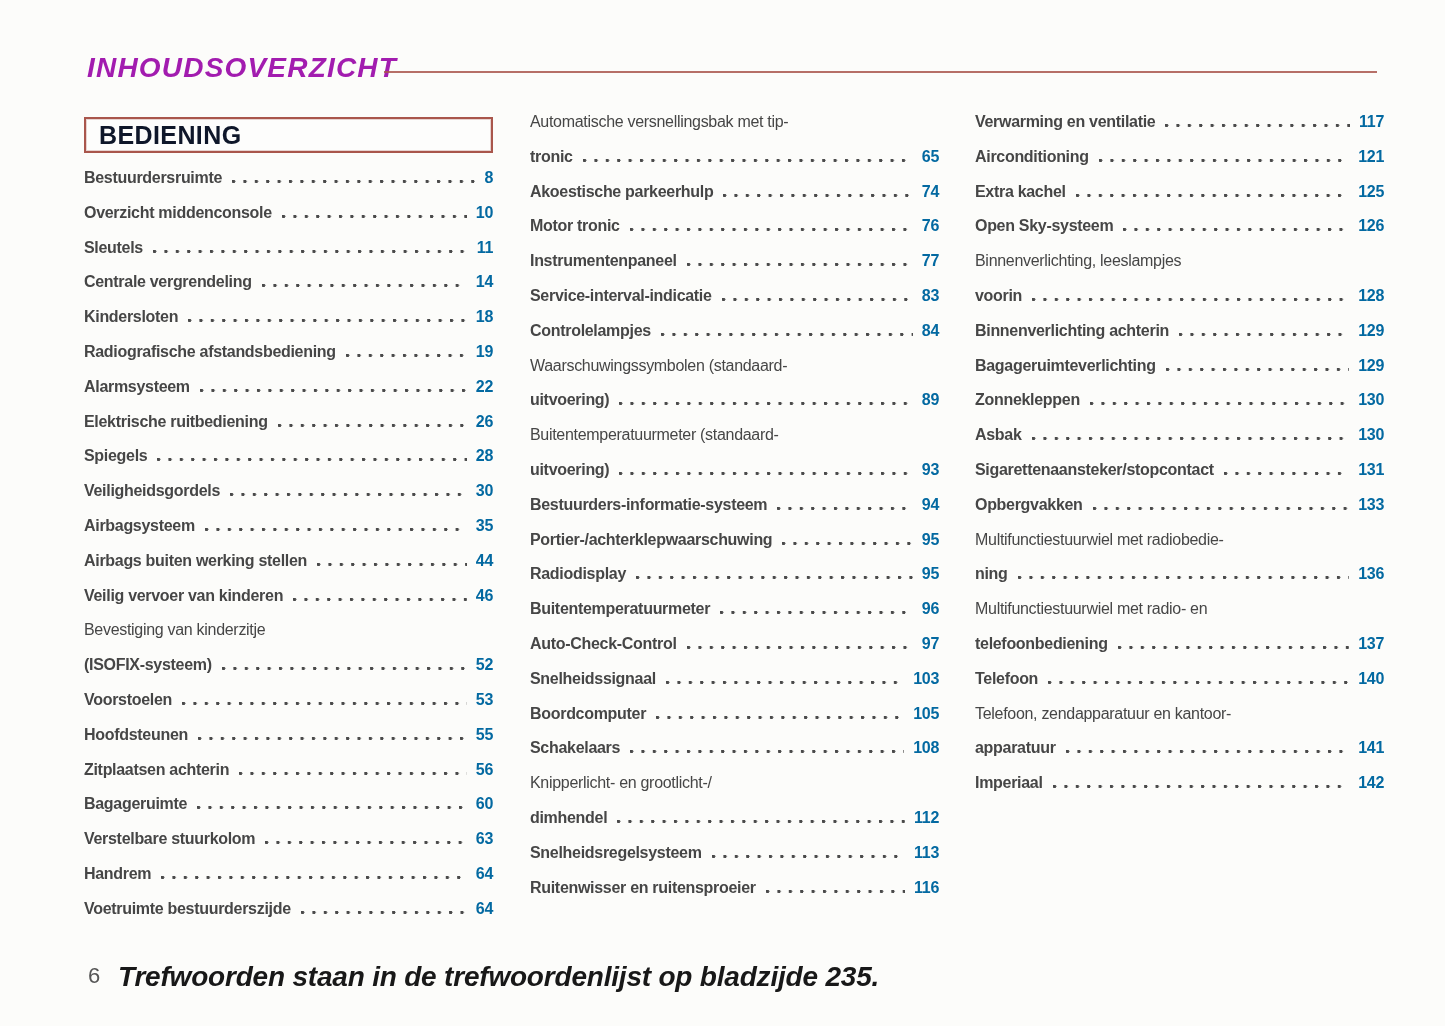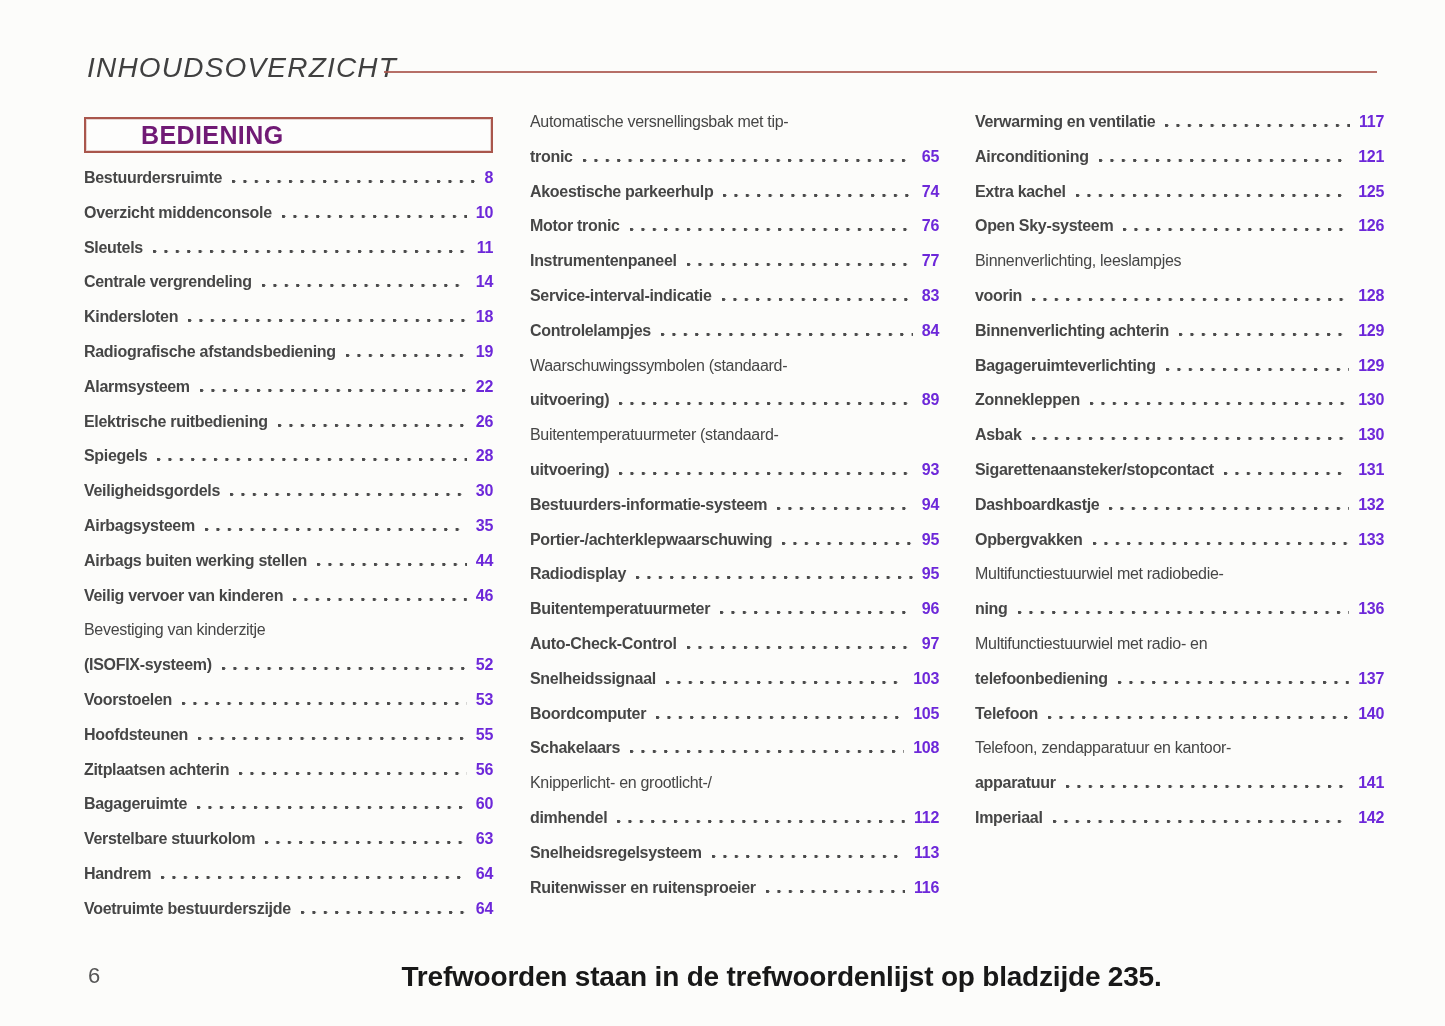--- a/index.html
+++ b/index.html
@@ -6,68 +6,68 @@
   .page {
     position:relative;
     width:1445px; height:1026px;
     background:#fcfcfa;
     font-family:"Liberation Sans", sans-serif;
     overflow:hidden;
   }
   
   .header-title {
     position:absolute; left:87px; top:52px;
-    font-size:28px; font-style:italic; font-weight:400;
-    letter-spacing:1.2px; color:#404040; white-space:nowrap;
+    font-size:28px; font-style:italic; font-weight:700;
+    letter-spacing:1.2px; color:#a21caf; white-space:nowrap;
   }
   .header-rule {
     position:absolute; left:384px; top:71px;
     width:993px; height:2px; opacity:.85;
   }
   
   .col { position:absolute; width:409px; }
   .col-1 { left:84px;  top:117px; }
   .col-2 { left:530px; top:105px; }
   .col-3 { left:975px; top:105px; }
   .section-box {
     box-sizing:border-box;
     height:36px; border:2px solid #a9564c;
     background:#fdfdfc;
     display:flex; align-items:center;
     padding-left:13px;
     box-shadow:0 0 0 1px rgba(169,86,76,.25) inset;
   }
   .section-label {
-    font-size:25px; font-weight:bold; color:#701a75; letter-spacing:.4px;margin-left:42px;
+    font-size:25px; font-weight:bold; color:#0f172a; letter-spacing:.4px;
   }
   .entries-after-box { margin-top:8px; }
   .entry { font-size:16px; letter-spacing:-0.3px; line-height:34.8px; color:#464646; }
   .entry-line { white-space:nowrap; }
   .entry-last { display:flex; align-items:baseline;font-weight:bold; }
   .entry-label { white-space:nowrap; }
   .leader {
     flex:1 1 0; min-width:0; height:3px;
     margin:0 9px 0 10px;
     background-image:radial-gradient(circle at 1.6px 1.4px, #4a4a4a 1.5px, rgba(0,0,0,0) 2px);
     background-size:11.4px 3px;
     background-repeat:repeat-x;
     background-position:left bottom;
   }
-  .pagenum { white-space:nowrap; color:#6d28d9; }
+  .pagenum { white-space:nowrap; color:#0369a1; }
   
   .footer-pagenum {
     position:absolute; left:88px; top:963px;
     font-size:22px; color:#565656;
   }
   .footer-note {
     position:absolute; left:0; right:0; top:961px;
     padding-left:118px;
-    text-align:center;
+    text-align:left;
     font-size:28px; font-weight:bold; color:#181818;
-    letter-spacing:-0.2px; white-space:nowrap;
+    letter-spacing:-0.2px; white-space:nowrap;font-style:italic;
   }
 </style>
 </head>
 <body>
 
 <div class="page">
 
   <div class="header-title">INHOUDSOVERZICHT</div>
   <div class="header-rule" style="background-color: rgb(169, 86, 76);"></div>
 
@@ -437,27 +437,20 @@
         </div>
         <div class="entry">
           <div class="entry-last">
             <span class="entry-label">Sigarettenaansteker/stopcontact</span>
             <span class="leader"></span>
             <span class="pagenum">131</span>
           </div>
         </div>
         <div class="entry">
           <div class="entry-last">
-            <span class="entry-label">Dashboardkastje</span>
-            <span class="leader"></span>
-            <span class="pagenum">132</span>
-          </div>
-        </div>
-        <div class="entry">
-          <div class="entry-last">
             <span class="entry-label">Opbergvakken</span>
             <span class="leader"></span>
             <span class="pagenum">133</span>
           </div>
         </div>
         <div class="entry">
           <div class="entry-line">Multifunctiestuurwiel met radiobedie-</div>
           <div class="entry-last">
             <span class="entry-label">ning</span>
             <span class="leader"></span>

